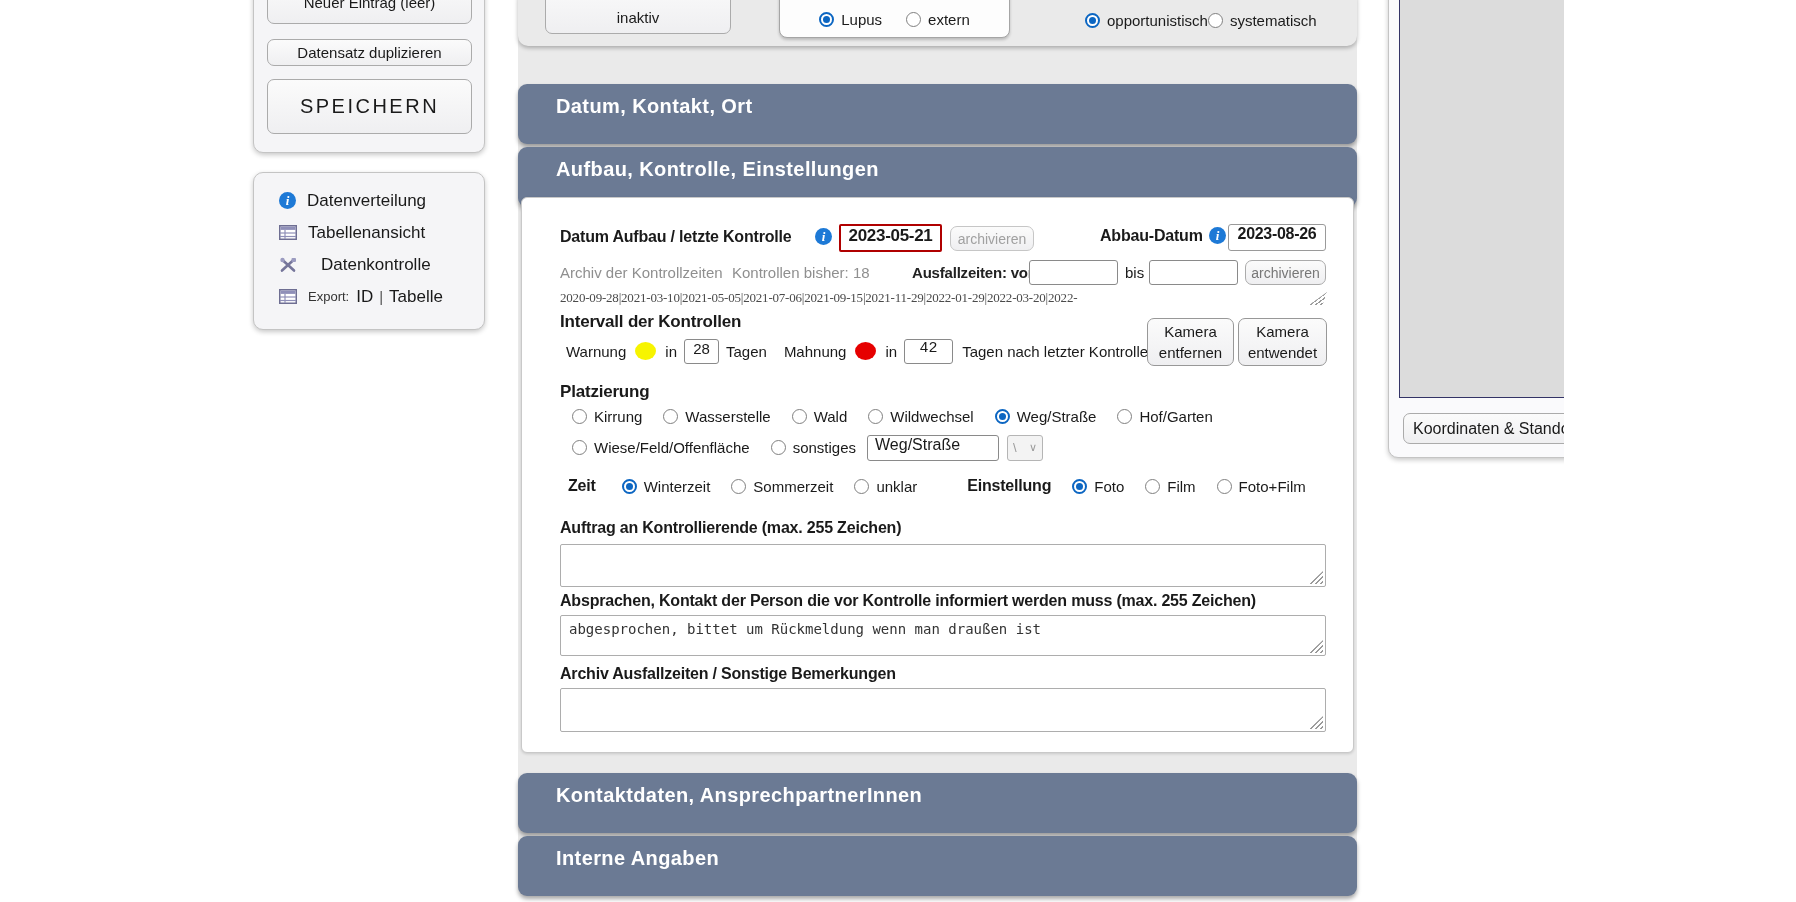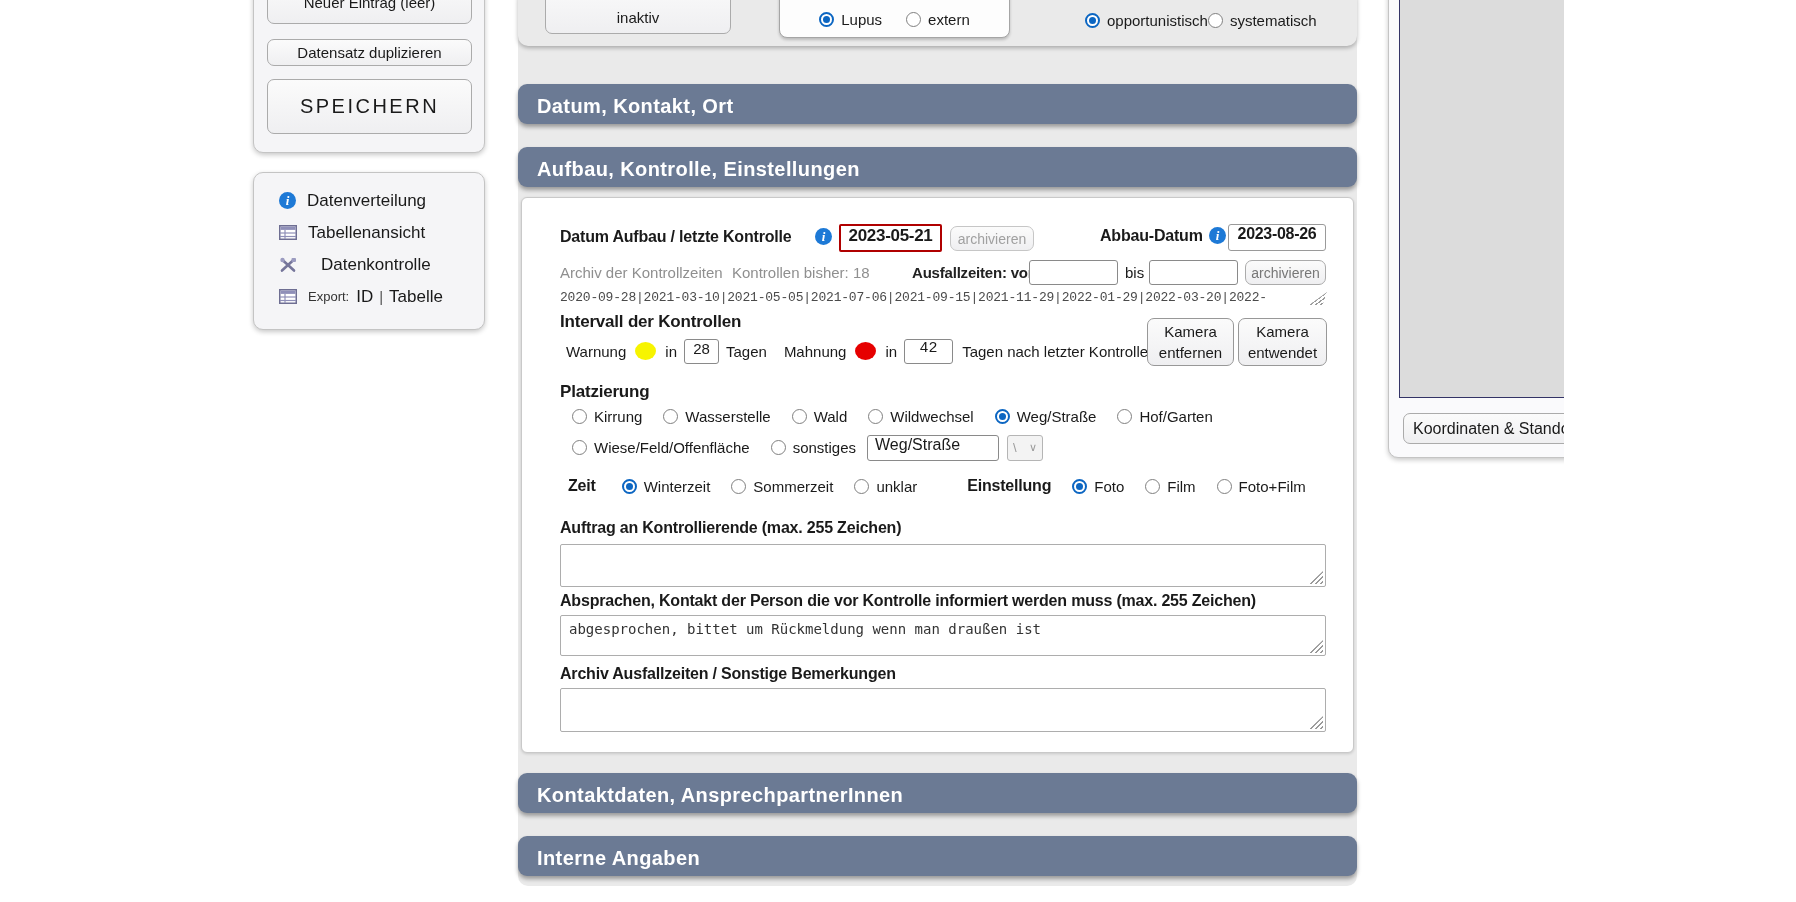--- a/index.html
+++ b/index.html
@@ -2,39 +2,39 @@
 <html><head>
 <meta charset="utf-8">
 <style>
   html,body{margin:0;padding:0;background:#fff;}
   body{width:1796px;height:902px;position:relative;font-family:"Liberation Sans",sans-serif;color:#1a1a1a;-webkit-font-smoothing:antialiased;}
   #vp{position:absolute;left:0;top:0;width:1564px;height:902px;overflow:hidden;background:#fff;}
 
   
   .card{position:absolute;background:#f5f5f7;border:1px solid #c4c4c4;border-radius:10px;box-shadow:0 2px 5px rgba(0,0,0,.22);box-sizing:border-box;}
   .btn{display:flex;align-items:center;justify-content:center;background:linear-gradient(#fbfbfb,#efeff1);border:1px solid #ababab;border-radius:7px;box-sizing:border-box;color:#1a1a1a;cursor:default;}
-  .hdr{position:absolute;left:518px;width:839px;height:40px;background:#6b7a94;border-radius:9px;box-shadow:0 3px 4px rgba(0,0,0,.35);color:#fff;font-size:20px;font-weight:700;letter-spacing:.4px;line-height:44px;padding-left:19px;box-sizing:border-box;}
+  .hdr{position:absolute;left:518px;width:839px;height:60px;background:#6b7a94;border-radius:9px;box-shadow:0 3px 4px rgba(0,0,0,.35);color:#fff;font-size:20px;font-weight:700;letter-spacing:.4px;line-height:44px;padding-left:38px;box-sizing:border-box;}
   .blbl{position:absolute;font-size:16px;font-weight:700;letter-spacing:-.2px;white-space:nowrap;}
   .glbl{color:#8f8f8f;font-size:15px;white-space:nowrap;}
   .inp{background:#fff;border:1px solid #8a8a8a;border-radius:3px;box-sizing:border-box;display:flex;align-items:flex-start;justify-content:center;font-size:15px;}
   .ta{position:absolute;background:#fff;border:1px solid #adadad;border-radius:2px;box-sizing:border-box;font-family:"DejaVu Sans Mono",monospace;font-size:14px;color:#333;padding:5px 8px;overflow:hidden;}
   .ta::after,.grip{content:"";position:absolute;right:2px;bottom:2px;width:14px;height:13px;
      background:repeating-linear-gradient(135deg,transparent 0 2.2px,#9a9a9a 2.2px 3.6px);
      clip-path:polygon(100% 0,100% 100%,0 100%);}
   .grip{display:inline-block;position:absolute;}
   
   .radio{display:inline-flex;align-items:center;gap:7px;white-space:nowrap;font-size:15px;}
   .rb{width:15px;height:15px;border-radius:50%;border:1px solid #808080;background:#fff;box-sizing:border-box;position:relative;flex:0 0 auto;}
   .radio.sel .rb{border:2px solid #0c66c2;}
   .radio.sel .rb::after{content:"";position:absolute;inset:2px;border-radius:50%;background:#0c66c2;}
   
   .info{display:inline-block;width:17px;height:17px;border-radius:50%;background:#1d79d6;color:#fff;
         font-family:"Liberation Serif",serif;font-style:italic;font-weight:700;font-size:13px;line-height:17px;text-align:center;}
   .dot{display:inline-block;width:21px;height:18px;border-radius:50%;}
-  .mono{font-family:Liberation Mono, monospace;}
+  .mono{font-family:Liberation Serif, serif;}
   .row{position:absolute;display:flex;align-items:center;}
 </style>
 </head>
 <body>
 
 <div id="vp">
 
   <div style="position:absolute;left:518px;top:0;width:839px;height:886px;background:#eaeaea;border-radius:0 0 10px 10px;"></div>
 
   <div style="position:absolute;left:518px;top:-12px;width:839px;height:58px;background:#eaeaea;border-radius:10px;box-shadow:0 2px 4px rgba(0,0,0,.28);"></div>

